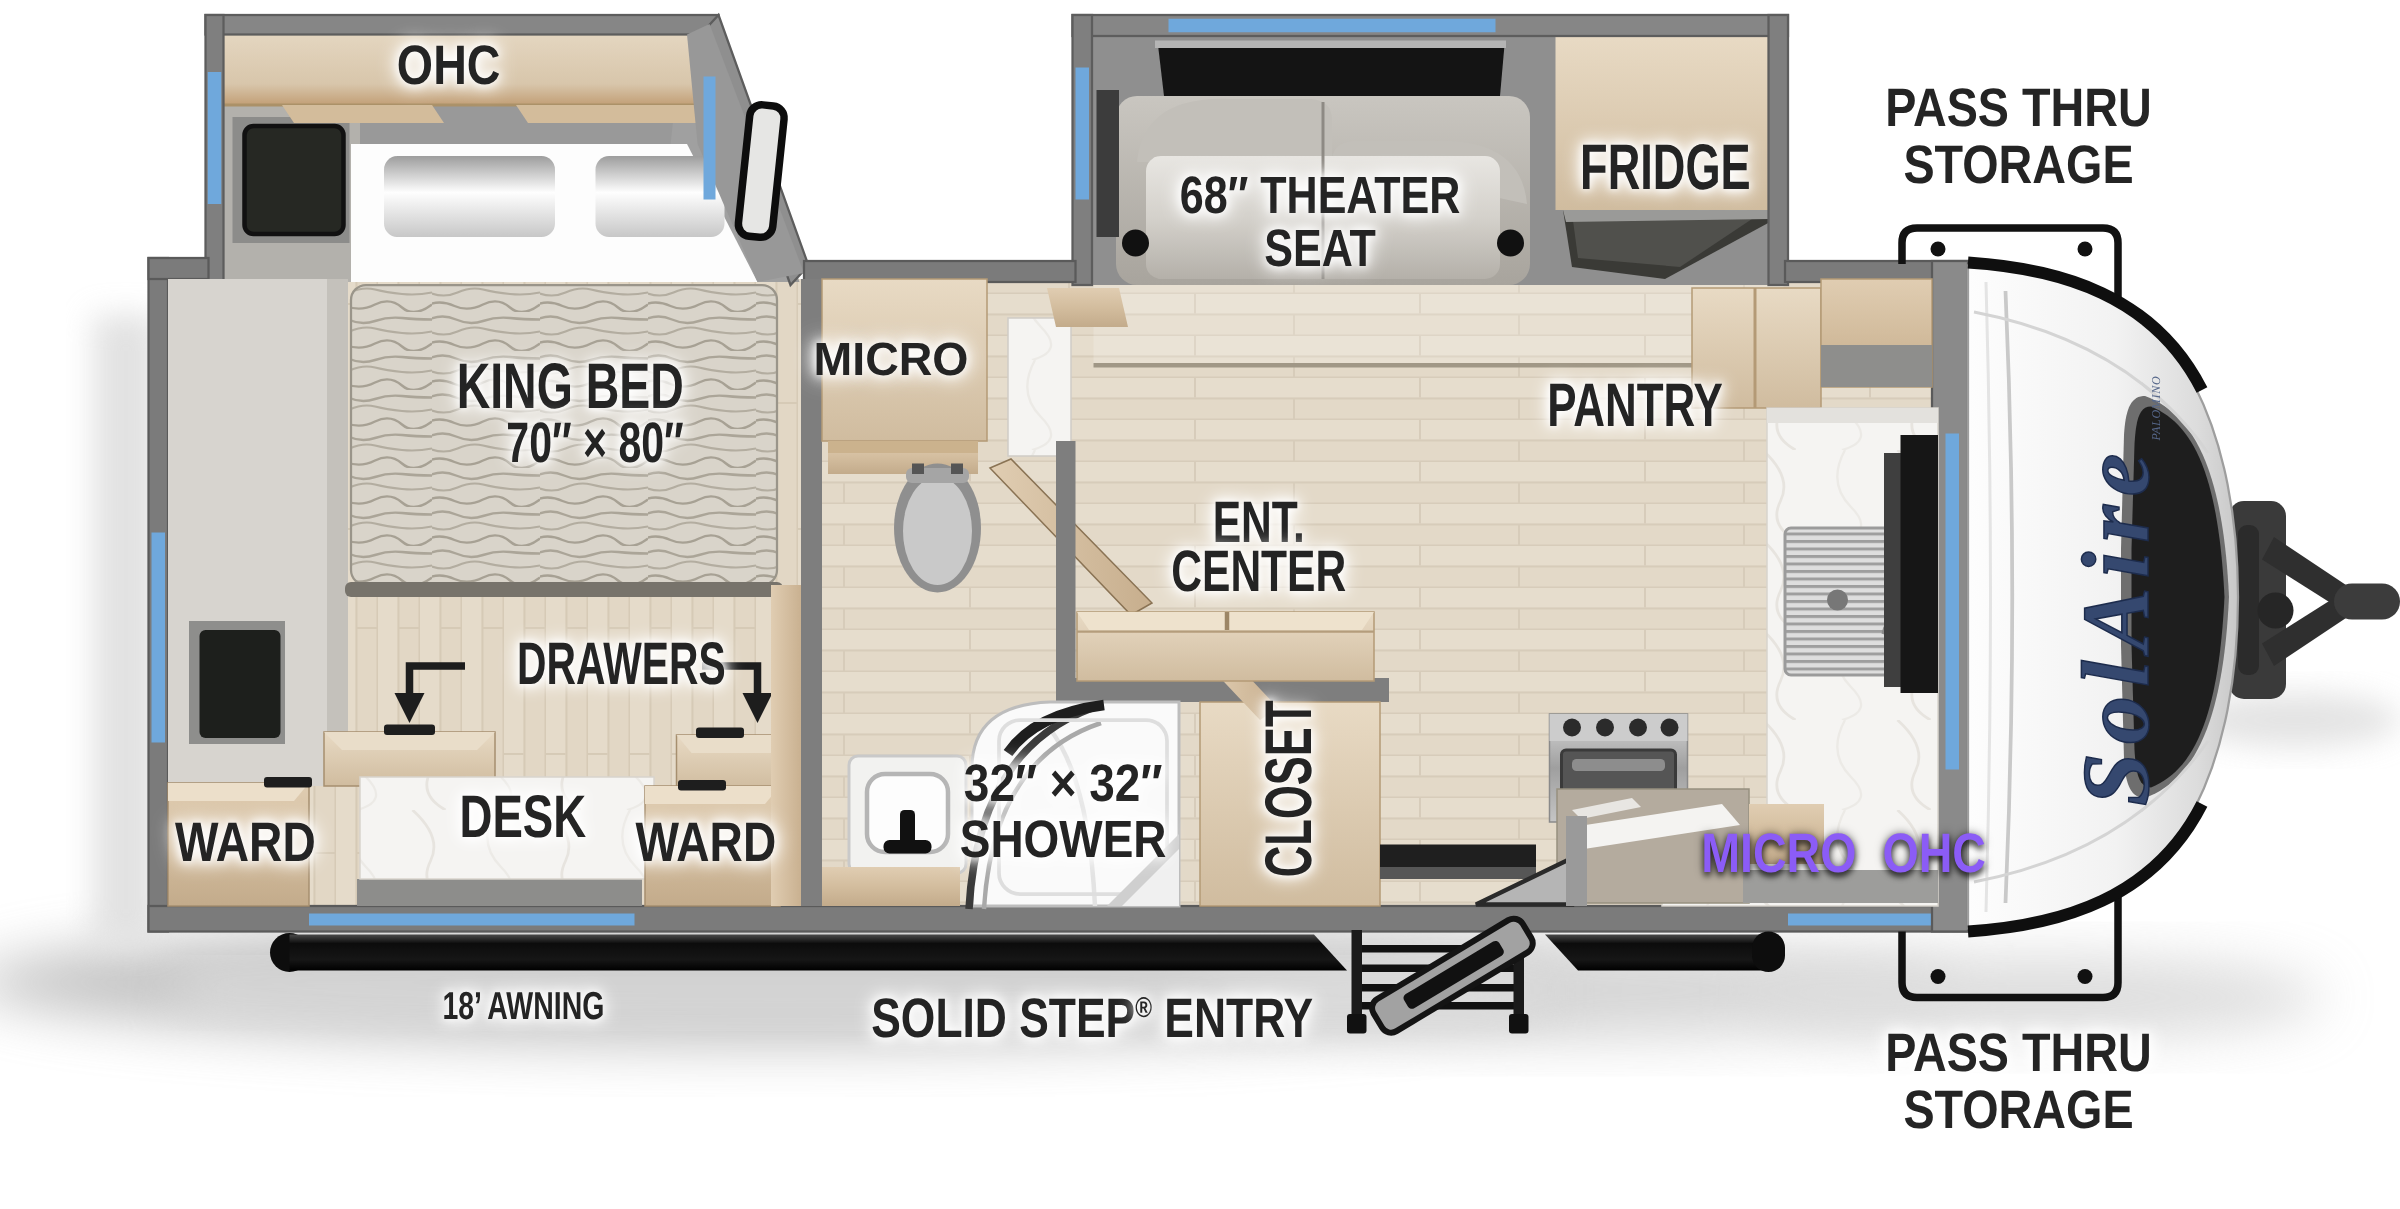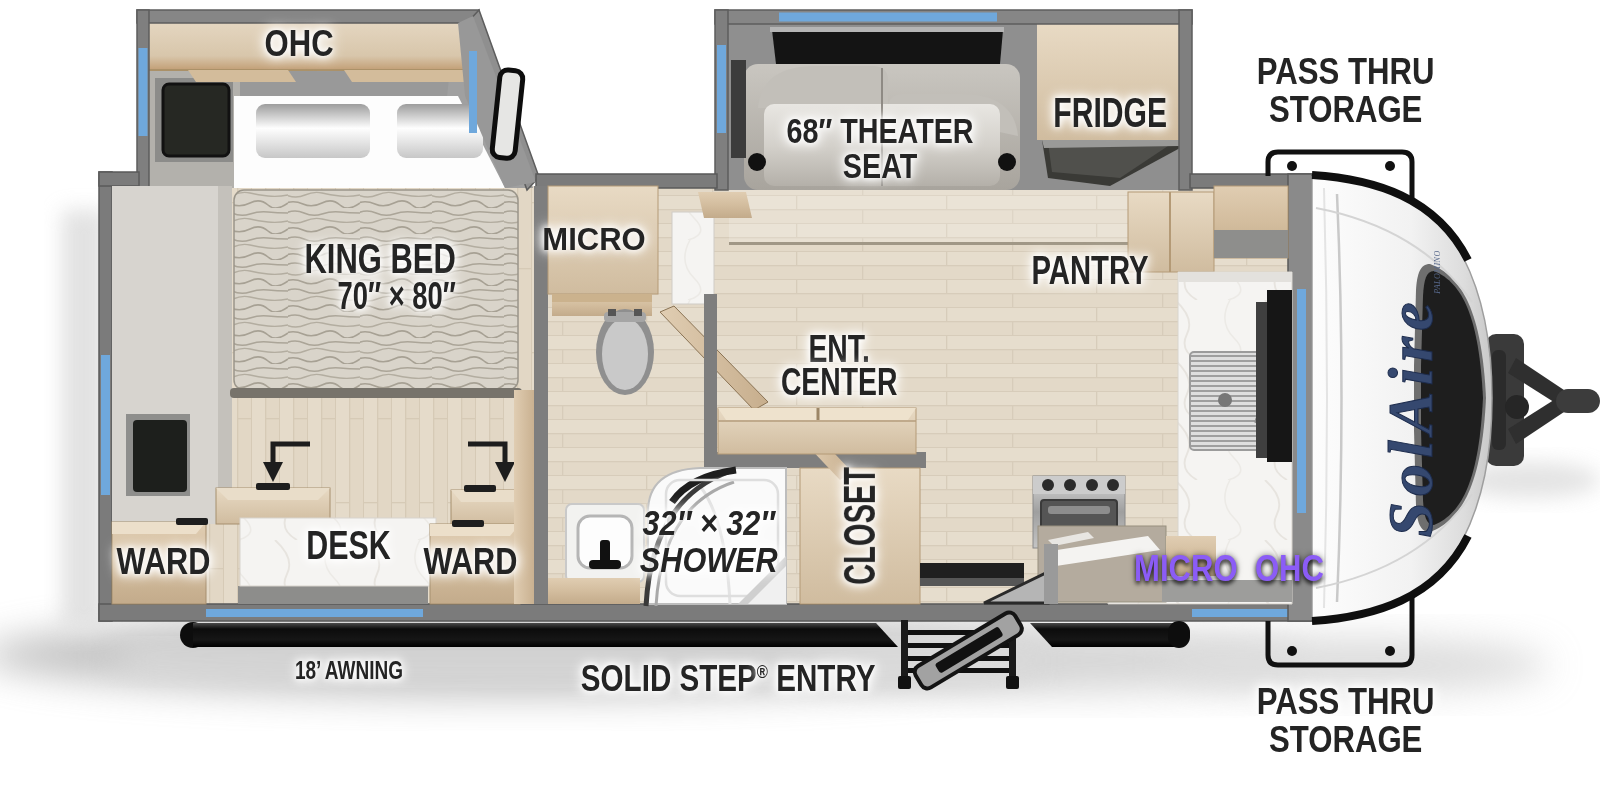--- a/index.html
+++ b/index.html
@@ -462,22 +462,23 @@
 <div class="lbl" style="left:1029px;top:90px;width:140px;font-size:43px;"><span style="display:inline-block;transform:scaleX(0.70)">FRIDGE</span></div>
 
 <div class="lbl" style="left:275px;top:240px;width:200px;font-size:43px;line-height:0.84;text-align:right;"><span style="display:inline-block;transform:scaleX(0.72)">KING BED<br><span style="font-size:38px;">70″ × 80″</span></span></div>
 
 <div class="lbl" style="left:534px;top:224px;width:120px;font-size:31px;"><span style="display:inline-block;transform:scaleX(1.0)">MICRO</span></div>
 
 <div class="lbl" style="left:1008px;top:233px;width:140px;font-size:41px;margin-top:16px;"><span style="display:inline-block;transform:scaleX(0.714)">PANTRY</span></div>
 
 <div class="lbl" style="left:749px;top:332px;width:180px;font-size:39px;line-height:0.85;"><span style="display:inline-block;transform:scaleX(0.727)">ENT.<br>CENTER</span></div>
 
-
-<div class="lbl" style="left:619px;top:504px;width:180px;font-size:35px;line-height:1.06;font-style:italic;"><span style="display:inline-block;transform:scaleX(0.875)">32″ × 32″<br>SHOWER</span></div>
+<div class="lbl" style="left:312px;top:422px;width:160px;font-size:40px;"><span style="display:inline-block;transform:scaleX(0.68)">DRAWERS</span></div>
+
+<div class="lbl" style="left:619px;top:504px;width:180px;font-size:35px;line-height:1.06;"><span style="display:inline-block;transform:scaleX(0.875)">32″ × 32″<br>SHOWER</span></div>
 
 <div class="lbl" style="left:780px;top:512px;width:160px;font-size:44px;transform:rotate(-90deg);transform-origin:center;"><span style="display:inline-block;transform:scaleX(0.66)">CLOSET</span></div>
 
 <div class="lbl" style="left:104px;top:543px;width:120px;font-size:37px;"><span style="display:inline-block;transform:scaleX(0.83)">WARD</span></div>
 
 <div class="lbl" style="left:279px;top:524px;width:140px;font-size:40px;"><span style="display:inline-block;transform:scaleX(0.76)">DESK</span></div>
 
 <div class="lbl" style="left:411px;top:543px;width:120px;font-size:37px;"><span style="display:inline-block;transform:scaleX(0.83)">WARD</span></div>
 
 <div class="lbl" style="left:1116px;top:550px;width:200px;font-size:37px;color:#8b5cf6;text-shadow:0 3px 5px rgba(0,0,0,.75),0 0 7px rgba(0,0,0,.5);"><span style="display:inline-block;transform:scaleX(0.84)">MICRO&nbsp; OHC</span></div>

